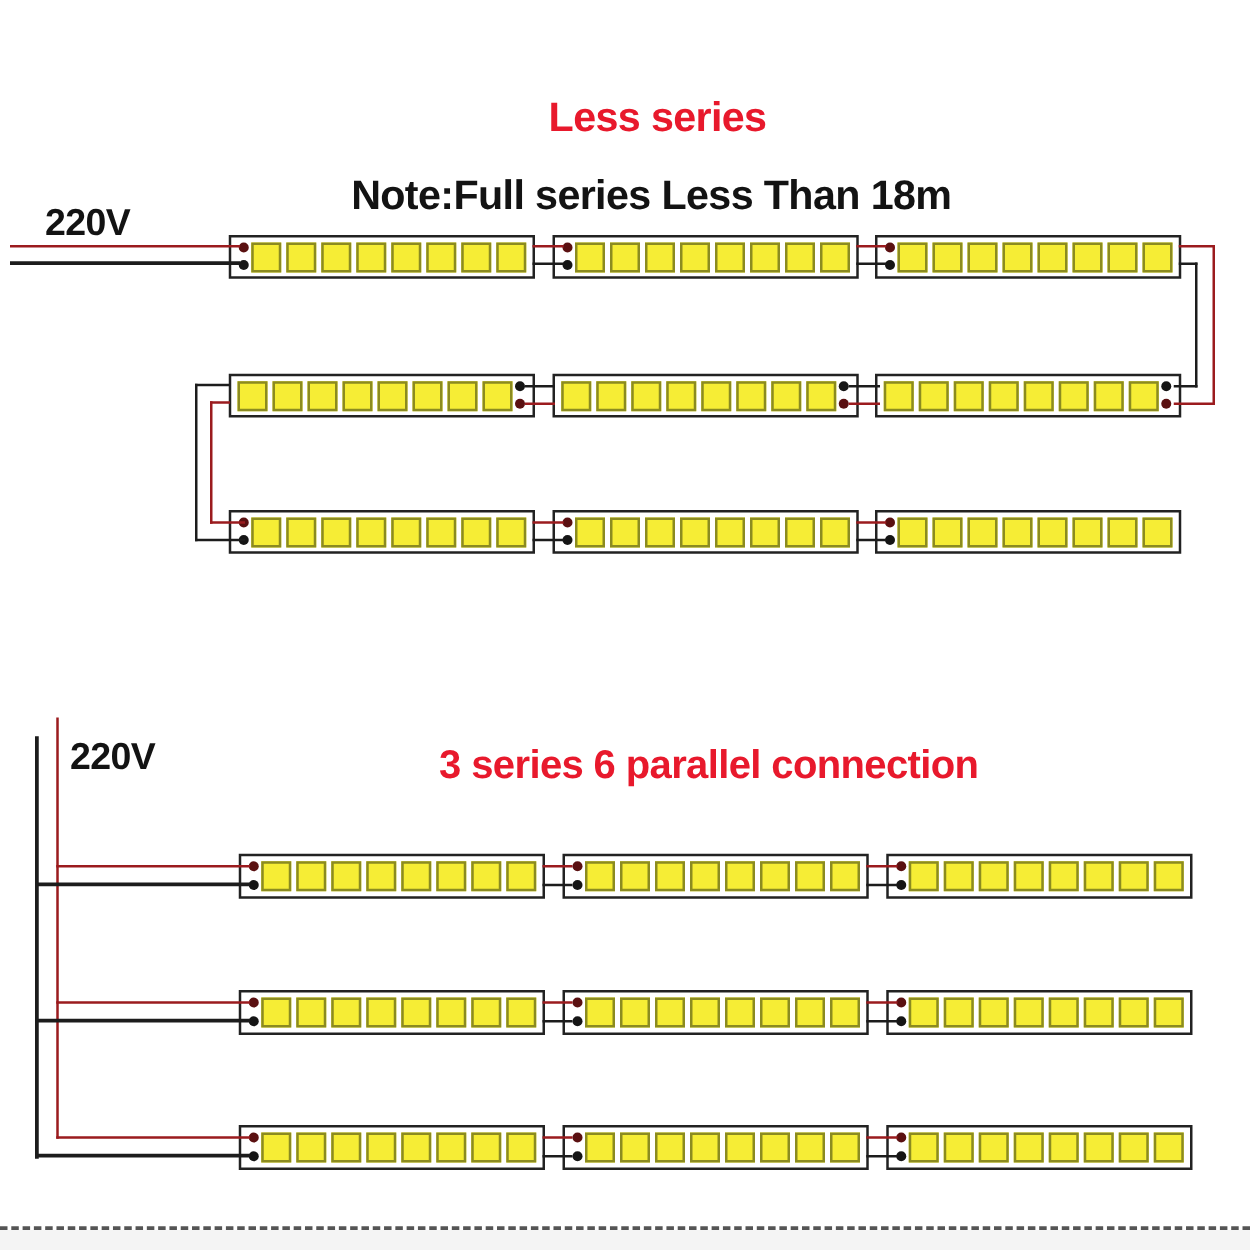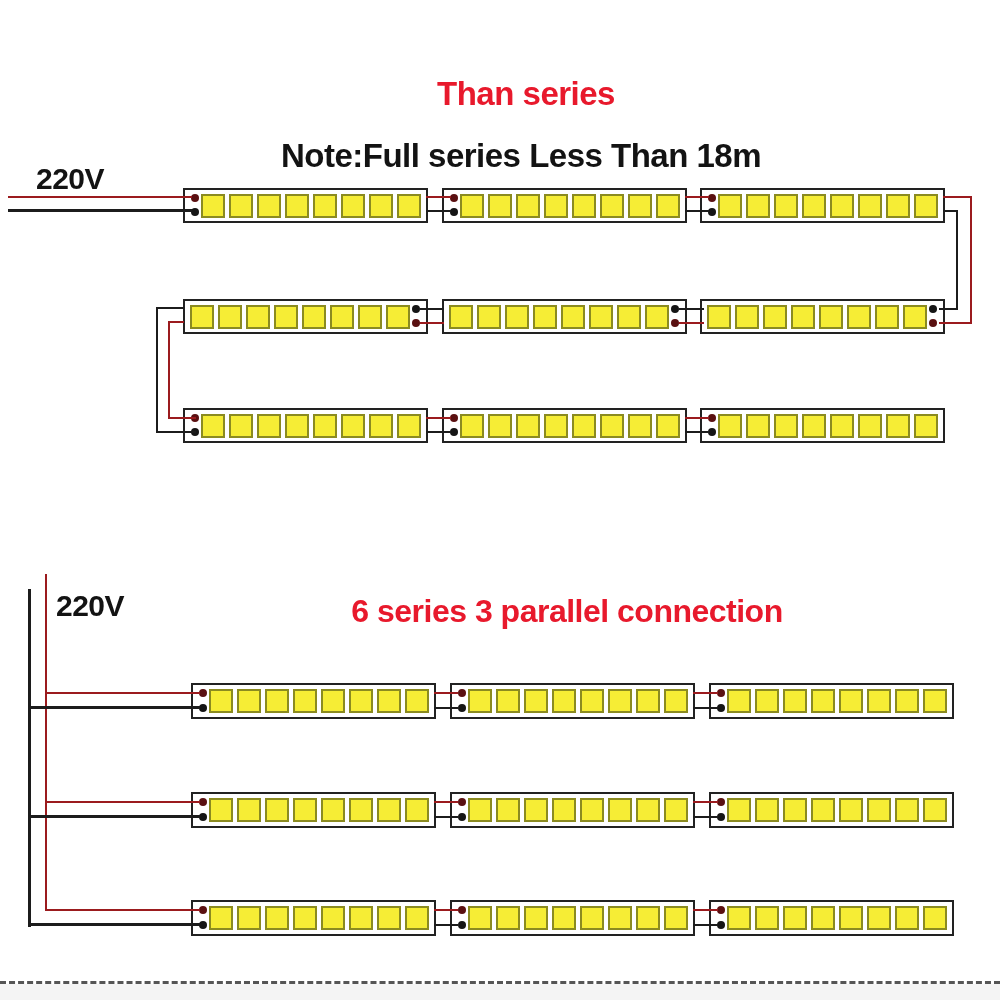--- a/index.html
+++ b/index.html
@@ -48,25 +48,25 @@
     position: absolute; left: 0; top: 981px; width: 1000px; height: 0;
     border-top: 3px dashed var(--divider-gray, #555);
     z-index: 4;
   }
   .footer-gray { position: absolute; left: 0; top: 984px; width: 1000px; height: 16px; background: #f4f4f4; }
 </style>
 </head>
 <body>
 
 <div id="canvas">
-  <div id="t-title" class="txt title">Than series</div>
+  <div id="t-title" class="txt title">Less series</div>
   <div id="t-note" class="txt note">Note:Full series Less Than 18m</div>
   <div id="t-volt" class="txt vlabel">220V</div>
 
-  <div id="b-title" class="txt title">6 series 3 parallel connection</div>
+  <div id="b-title" class="txt title">3 series 6 parallel connection</div>
   <div id="b-volt" class="txt vlabel">220V</div>
 
   <div id="diagram-layer">
       <div class="strip" style="left: 183px; top: 188px; width: 245px; height: 35px;">
         <div class="leds dl">
           <div class="led"></div>
           <div class="led"></div>
           <div class="led"></div>
           <div class="led"></div>
           <div class="led"></div>

